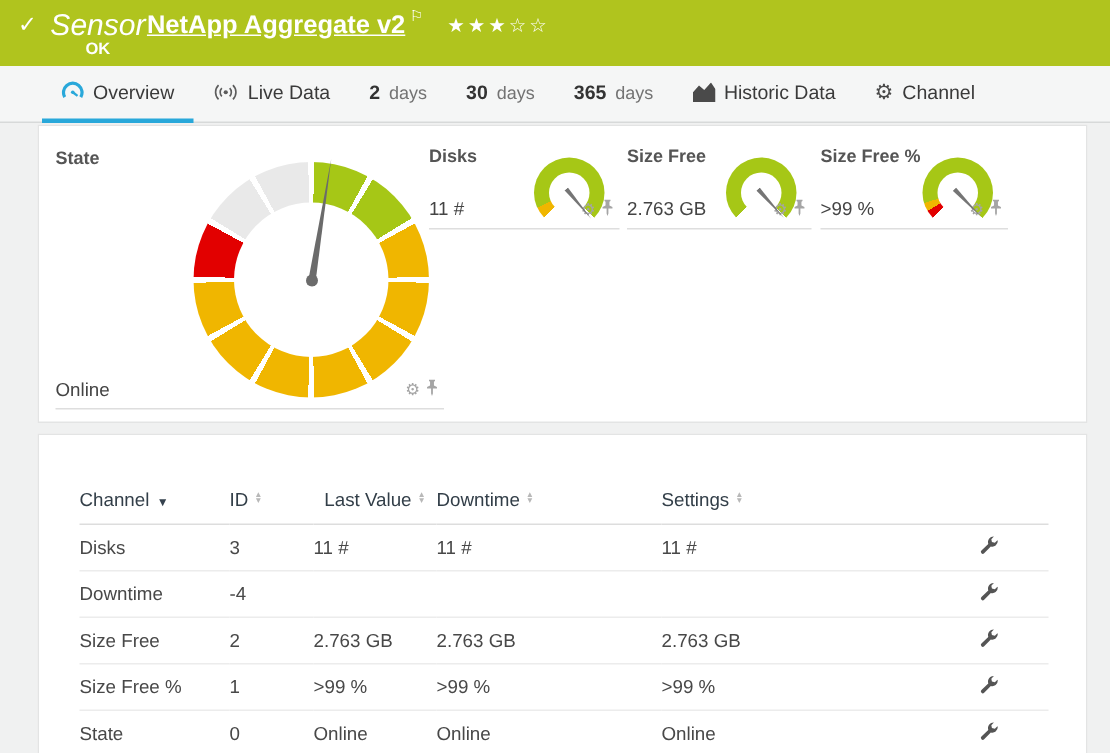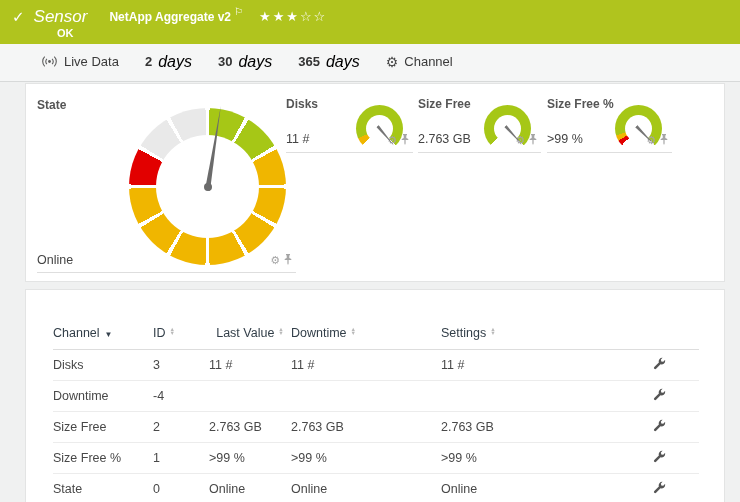--- a/index.html
+++ b/index.html
@@ -6,33 +6,33 @@
   body{
     width:740px;height:502px;position:relative;overflow:hidden;
     background:#f0f1f1;
     font-family:"Liberation Sans","DejaVu Sans",sans-serif;
     -webkit-font-smoothing:antialiased;
   }
   
   .topbar{position:absolute;left:0;top:0;width:740px;height:44px;background:var(--header-bg);}
   .topbar-inner{display:flex;align-items:flex-start;padding:7px 0 0 12px;color:#fff;}
   .check{font-size:15px;font-weight:bold;margin-right:9px;line-height:20px;}
-  .kind{font-style:italic;font-size:17px;font-weight:400;line-height:20px;margin-right:22px;}
-  .sensor-title{font-size:12px;font-weight:700;line-height:20px;}
+  .kind{font-style:italic;font-size:20px;font-weight:400;line-height:20px;margin-right:1px;}
+  .sensor-title{font-size:17px;font-weight:700;line-height:20px;text-decoration:underline;}
   .flag{font-size:10px;line-height:12px;margin:-1px 0 0 3px;}
   .stars{font-size:13px;letter-spacing:2px;margin:2px 0 0 16px;line-height:16px;cursor:pointer;}
   .status-ok{position:absolute;left:57px;top:27px;font-size:11px;font-weight:700;color:#fff;}
   
   .tabstrip{position:absolute;left:0;top:44px;width:740px;height:38px;background:#f5f6f6;
     border-bottom:1px solid #d7d9d9;display:flex;align-items:stretch;padding-left:28px;box-sizing:border-box;}
   .tab{display:flex;align-items:center;gap:6px;padding:0 13px;font-size:13px;color:#3a3a3a;
     cursor:pointer;border-bottom:3px solid transparent;margin-bottom:-1px;white-space:nowrap;}
   .tab.active{border-bottom-color:var(--accent-blue);}
   .tab .num{font-weight:700;color:#333;}
-  .tab .unit{color:#000000;font-size:16px;font-style:italic;}
+  .tab .unit{color:#737373;font-size:12px;}
   .tab-ic{display:inline-flex;align-items:center;}
   .ic-overview{color:var(--accent-blue);}
   
   .panel{position:absolute;background:#fff;border:1px solid #e3e4e4;box-sizing:border-box;}
   #panel-gauges{left:25px;top:83px;width:700px;height:199px;}
   #panel-table{left:25px;top:289px;width:700px;height:230px;}
   .blk-title{font-size:12px;font-weight:700;color:#555;}
   .blk-value{font-size:12.5px;color:#444;}
   
   .state-block{position:absolute;left:11px;top:14px;width:259px;height:174px;border-bottom:1px solid #dedede;}
@@ -77,40 +77,58 @@
     <span class="check">✓</span>
     <span class="kind">Sensor</span>
     <span class="sensor-title">NetApp Aggregate v2</span>
     <span class="flag">⚐</span>
     <span class="stars"><span>★★★</span><span>☆☆</span></span>
   </div>
   <div class="status-ok">OK</div>
 </div>
 
 <div class="tabstrip">
+  <div class="tab active">
+    <span class="tab-ic ic-overview">
+      <svg width="15" height="15" viewBox="0 0 16 16">
+          <path d="M13.7 11.5A6.6 6.6 0 1 0 2.3 11.5" fill="none" stroke="currentColor" stroke-width="2.3"></path>
+          <path d="M8 8l3.4 2.6" stroke="currentColor" stroke-width="1.6"></path>
+          <circle cx="8" cy="8" r="1.3" fill="currentColor"></circle>
+        </svg>
+    </span>
+    <span>Overview</span>
+  </div>
   <div class="tab">
     <span class="tab-ic">
       <svg width="17" height="13" viewBox="0 0 17 12" fill="none" stroke="#5c5c5c" stroke-width="1.1">
           <circle cx="8.5" cy="6" r="1.4" fill="#5c5c5c" stroke="none"></circle>
           <path d="M5.9 3.3a3.8 3.8 0 0 0 0 5.4M11.1 3.3a3.8 3.8 0 0 1 0 5.4M3.7 1.2a6.8 6.8 0 0 0 0 9.6M13.3 1.2a6.8 6.8 0 0 1 0 9.6"></path>
         </svg>
     </span>
     <span>Live Data</span>
   </div>
   <div class="tab">
     <span class="num">2</span>
     <span class="unit">days</span>
   </div>
   <div class="tab">
     <span class="num">30</span>
     <span class="unit">days</span>
   </div>
   <div class="tab">
     <span class="num">365</span>
     <span class="unit">days</span>
+  </div>
+  <div class="tab">
+    <span class="tab-ic">
+      <svg width="15" height="13" viewBox="0 0 15 13">
+          <path d="M0 13V6.5L4 2l3.5 3L12 0l3 4.5V13z" fill="#4a4a4a"></path>
+        </svg>
+    </span>
+    <span>Historic Data</span>
   </div>
   <div class="tab">
     <span class="tab-ic" style="font-size:14px;color:#4a4a4a;">⚙</span>
     <span>Channel</span>
   </div>
 </div>
 
 <div class="panel" id="panel-gauges">
 
   <div class="state-block">

